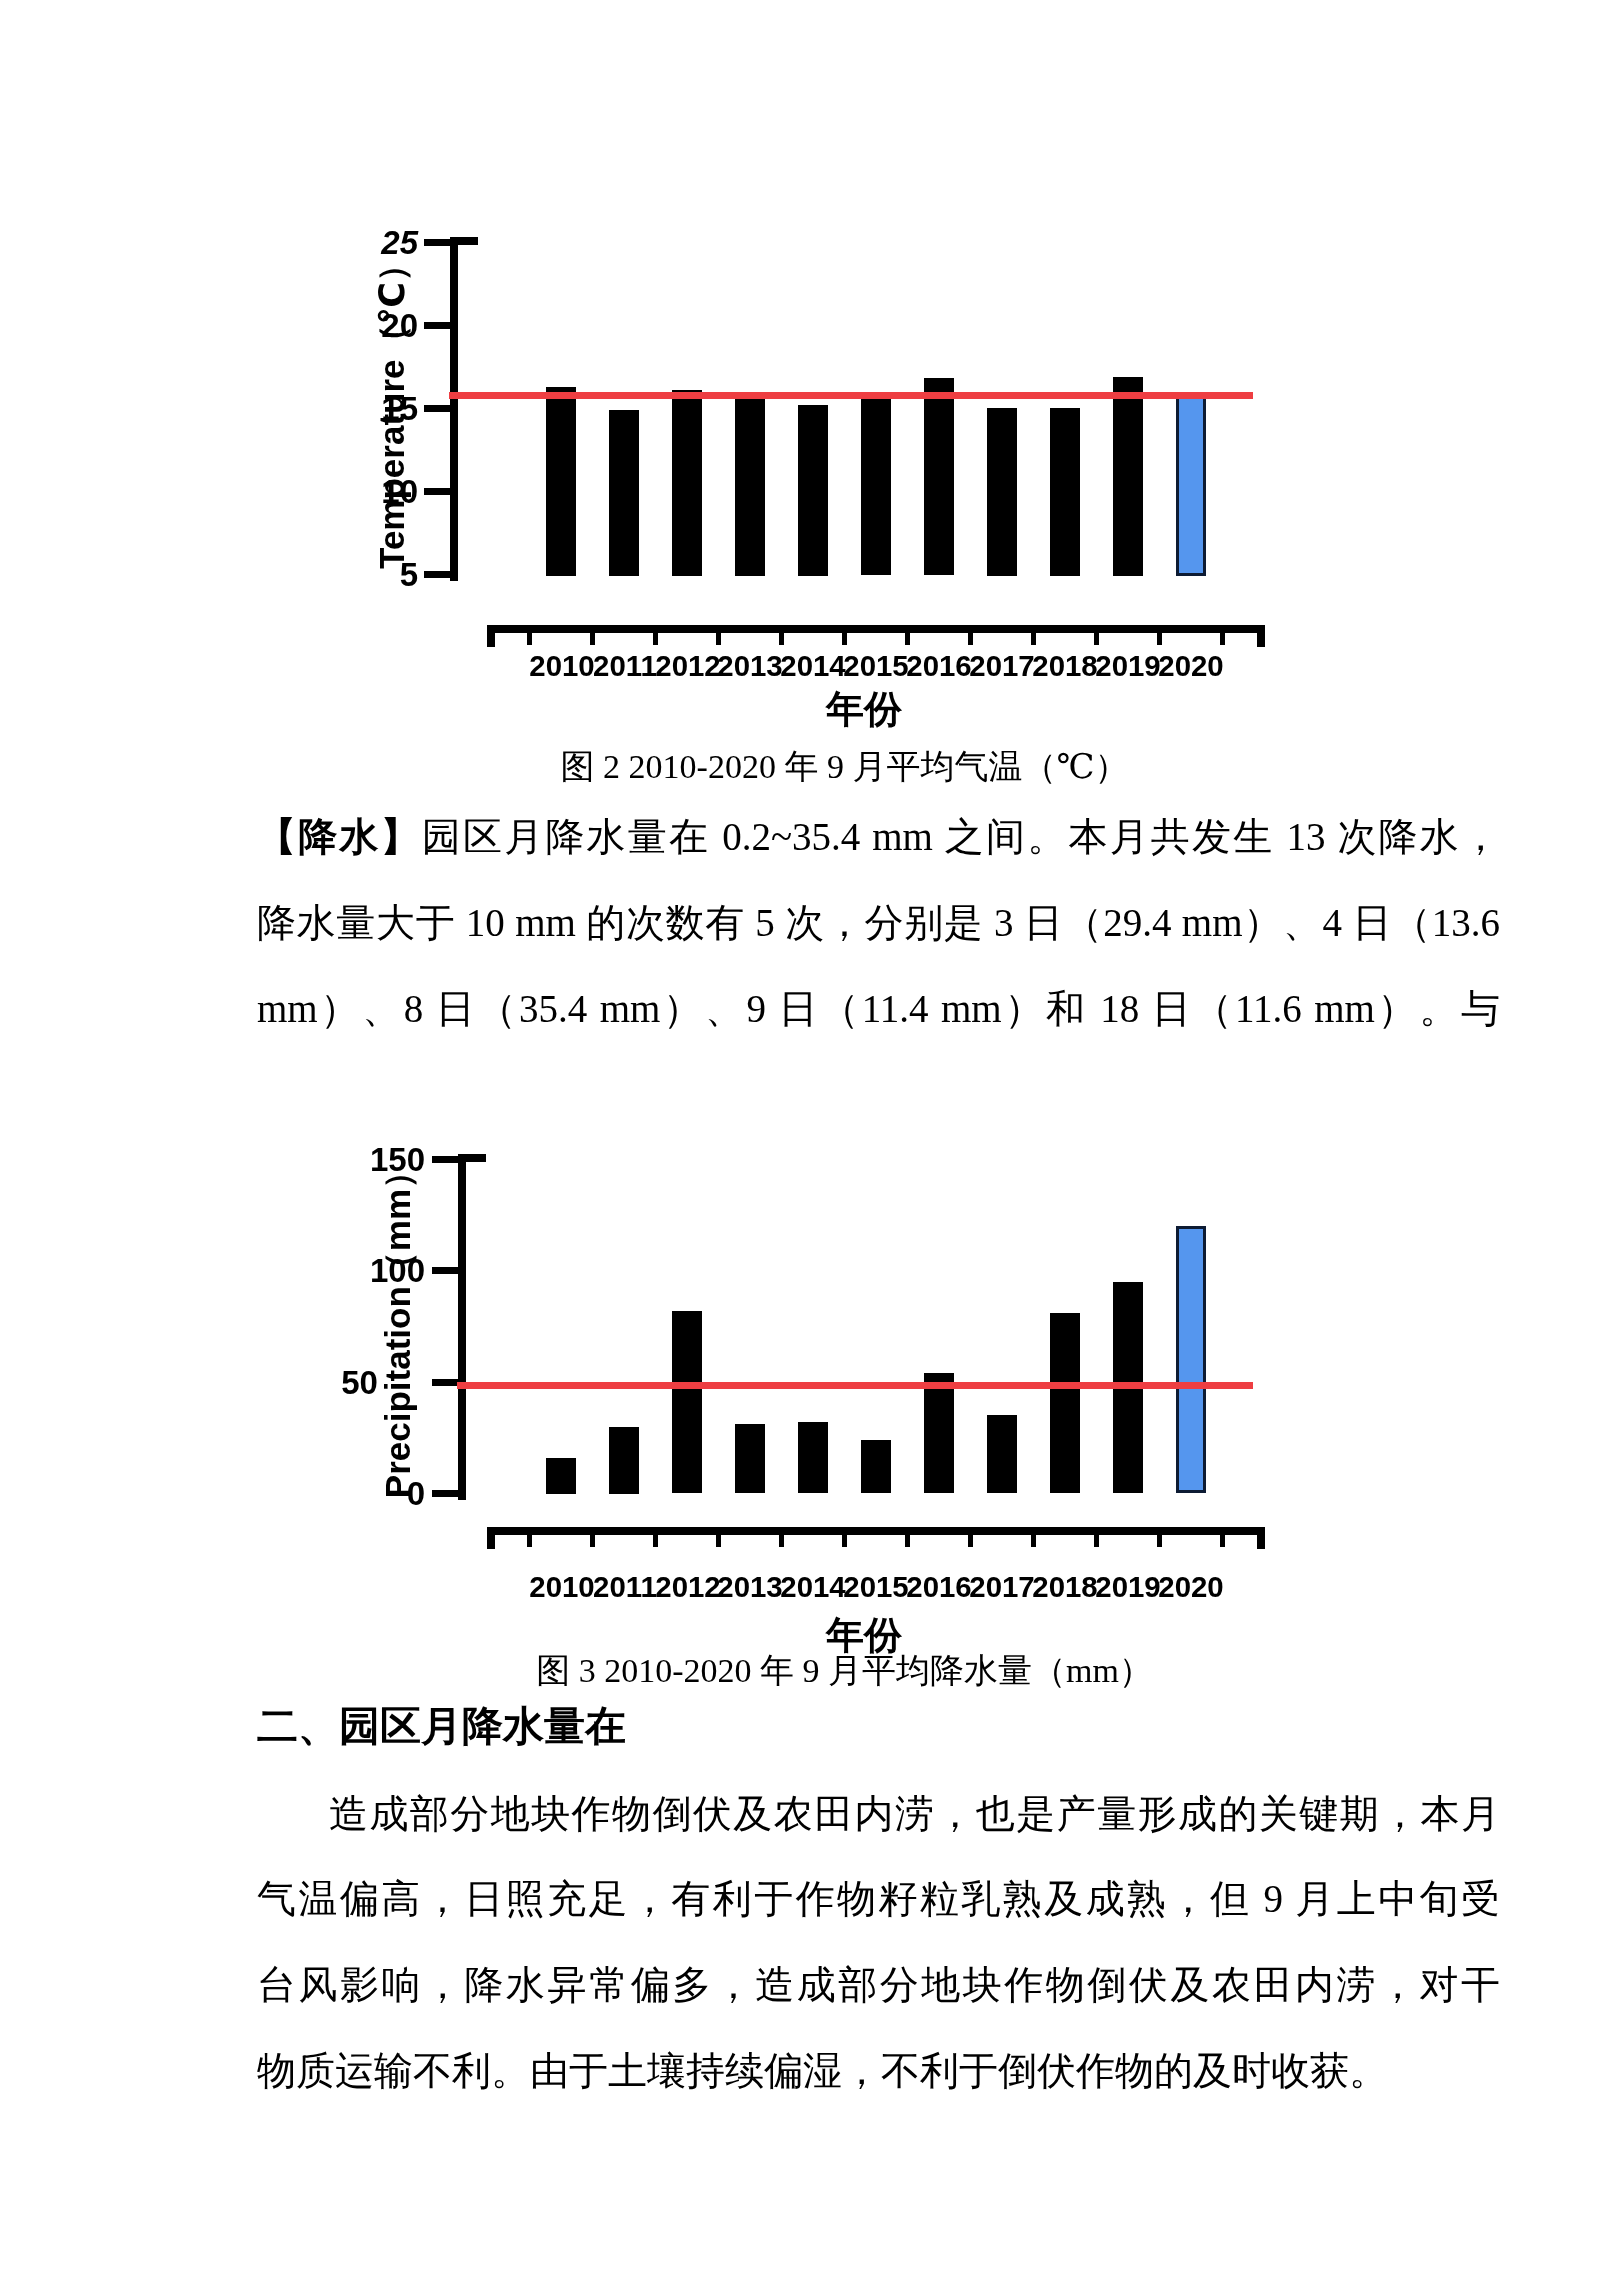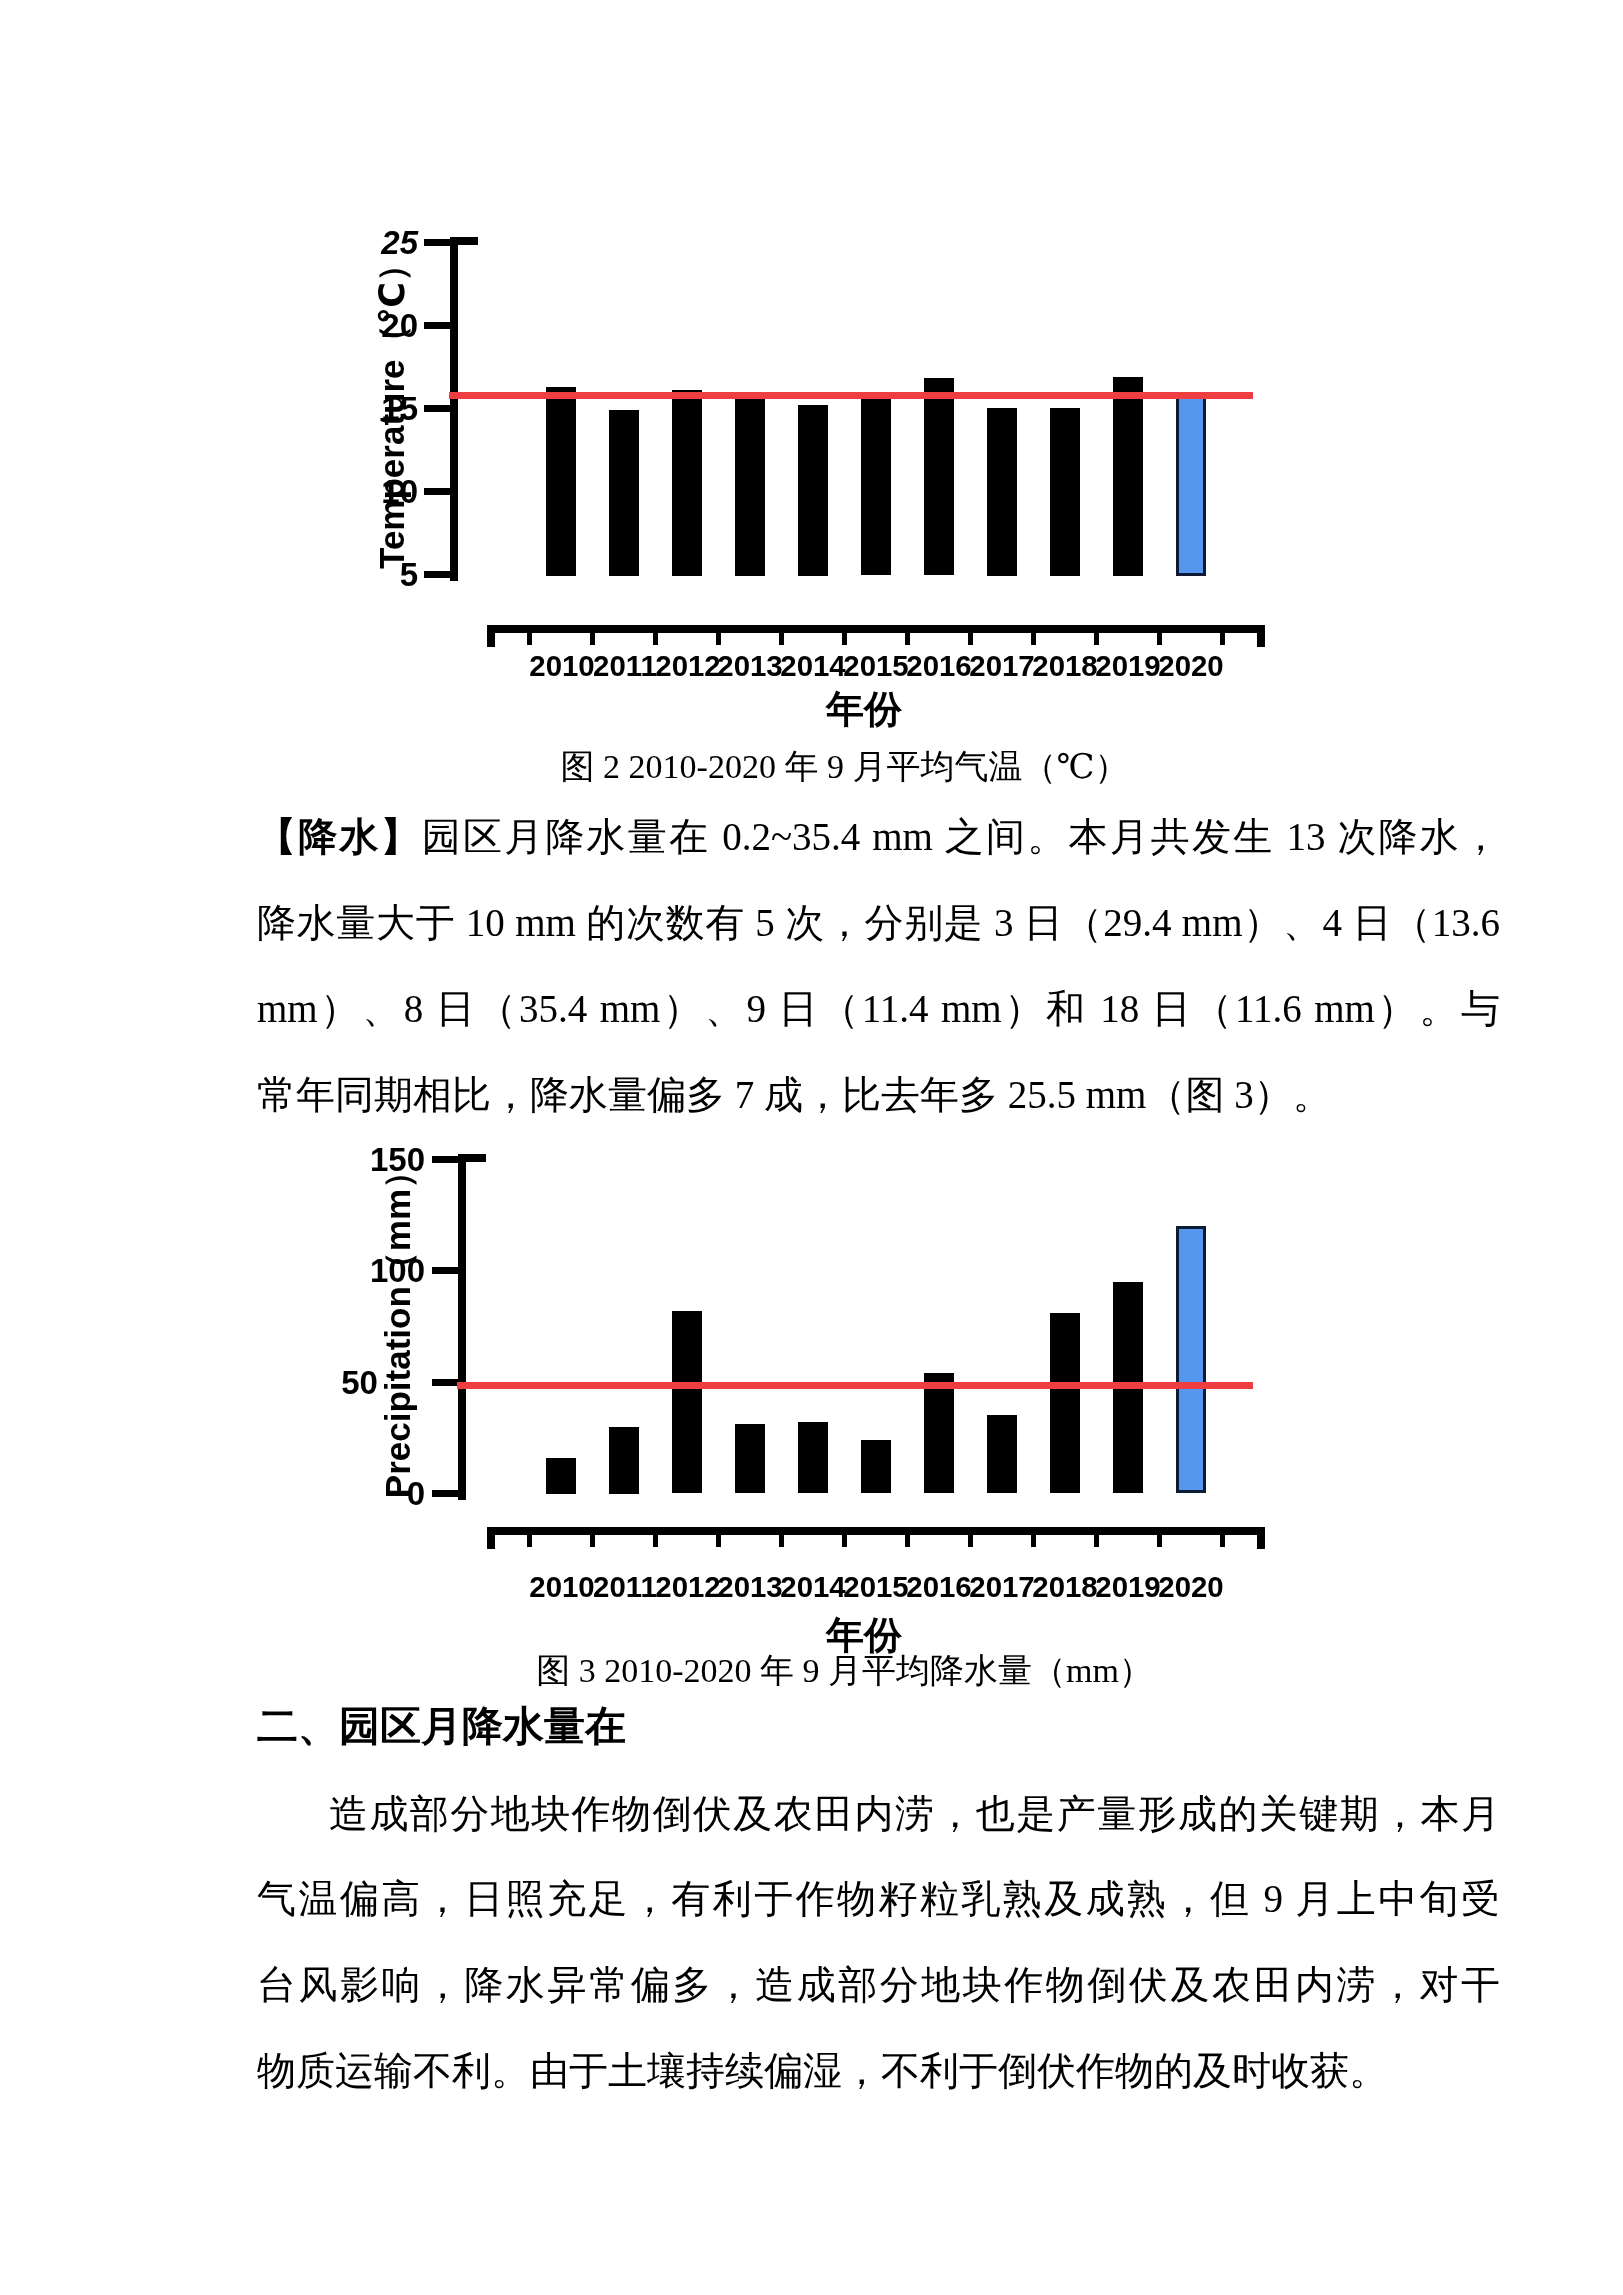--- a/index.html
+++ b/index.html
@@ -139,21 +139,20 @@
       <div class="axis-title" style="left: 149px; top: 1305px; width: 497px; height: 42px; transform: rotate(-90deg);">Precipitation（mm）</div>
     </div>
 
   <div class="caption" style="top:748px;">图 2 2010-2020 年 9 月平均气温（℃）</div>
 
   <div class="pline" style="top:794px;">
     <span class="b">【降水】</span><span>园区月降水量在 0.2~35.4 mm 之间。本月共发生 13 次降水，</span>
   </div>
   <div class="pline" style="top:880px;">降水量大于 10 mm 的次数有 5 次，分别是 3 日（29.4 mm）、4 日（13.6</div>
   <div class="pline" style="top:966px;">mm）、8 日（35.4 mm）、9 日（11.4 mm）和 18 日（11.6 mm）。与</div>
-  <div class="pline lastline" style="top:1052px;">常年同期相比，降水量偏多 7 成，比去年多 25.5 mm（图 3）。</div>
 
   <div class="caption" style="top:1652px;">图 3 2010-2020 年 9 月平均降水量（mm）</div>
 
   <div class="heading" style="top:1705px;">二、园区月降水量在</div>
 
   <div class="pline indent1" style="top:1771px;">造成部分地块作物倒伏及农田内涝，也是产量形成的关键期，本月</div>
   <div class="pline" style="top:1856px;">气温偏高，日照充足，有利于作物籽粒乳熟及成熟，但 9 月上中旬受</div>
   <div class="pline" style="top:1942px;">台风影响，降水异常偏多，造成部分地块作物倒伏及农田内涝，对干</div>
   <div class="pline lastline" style="top:2028px;">物质运输不利。由于土壤持续偏湿，不利于倒伏作物的及时收获。</div>
 

